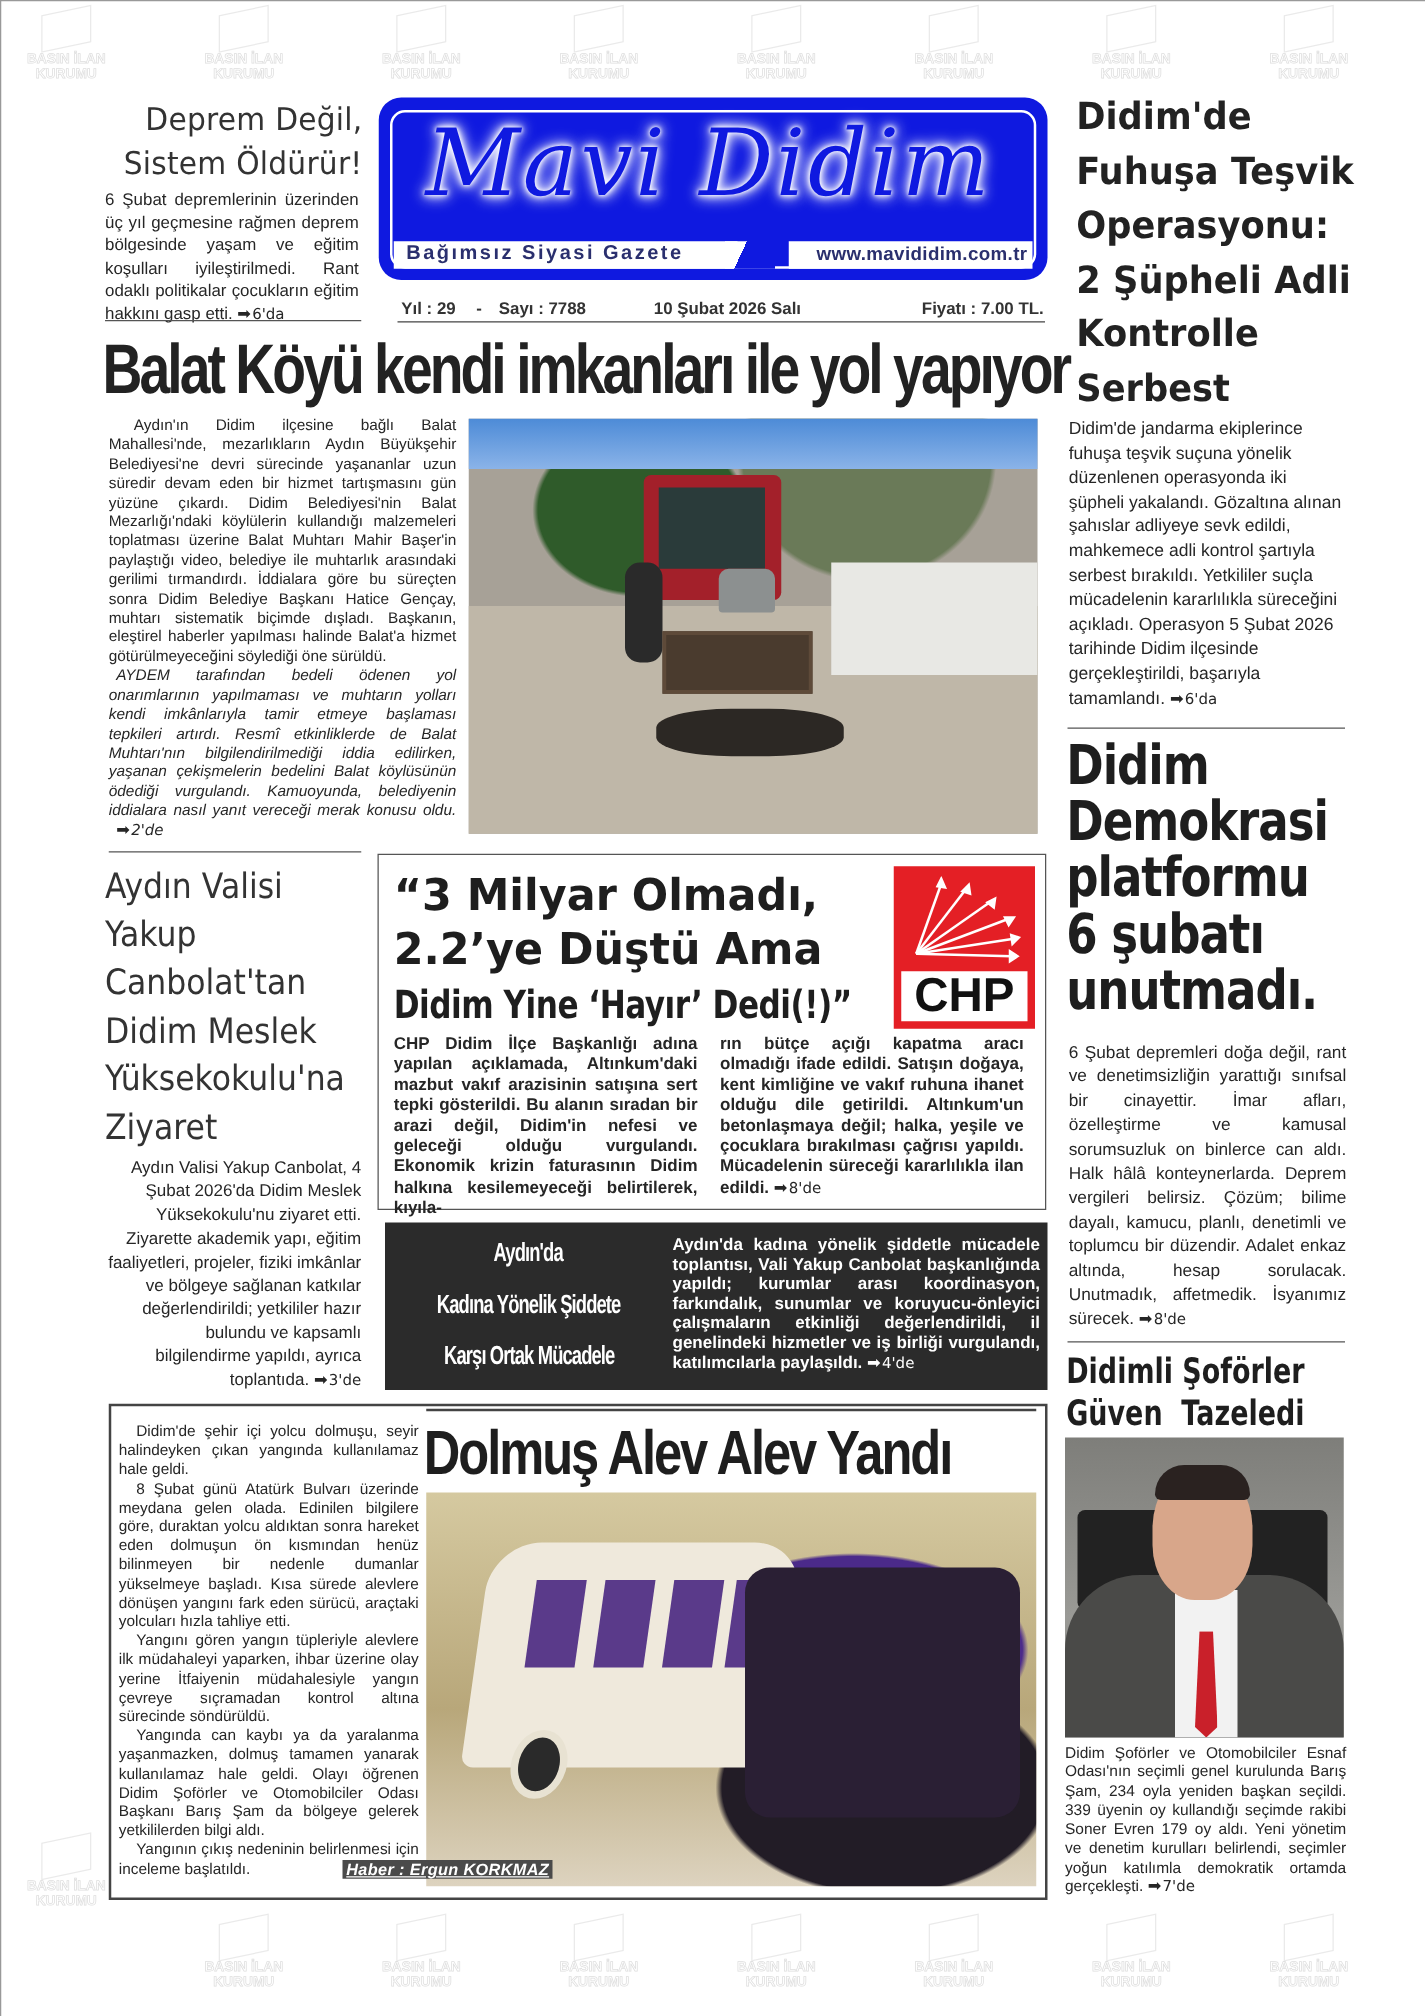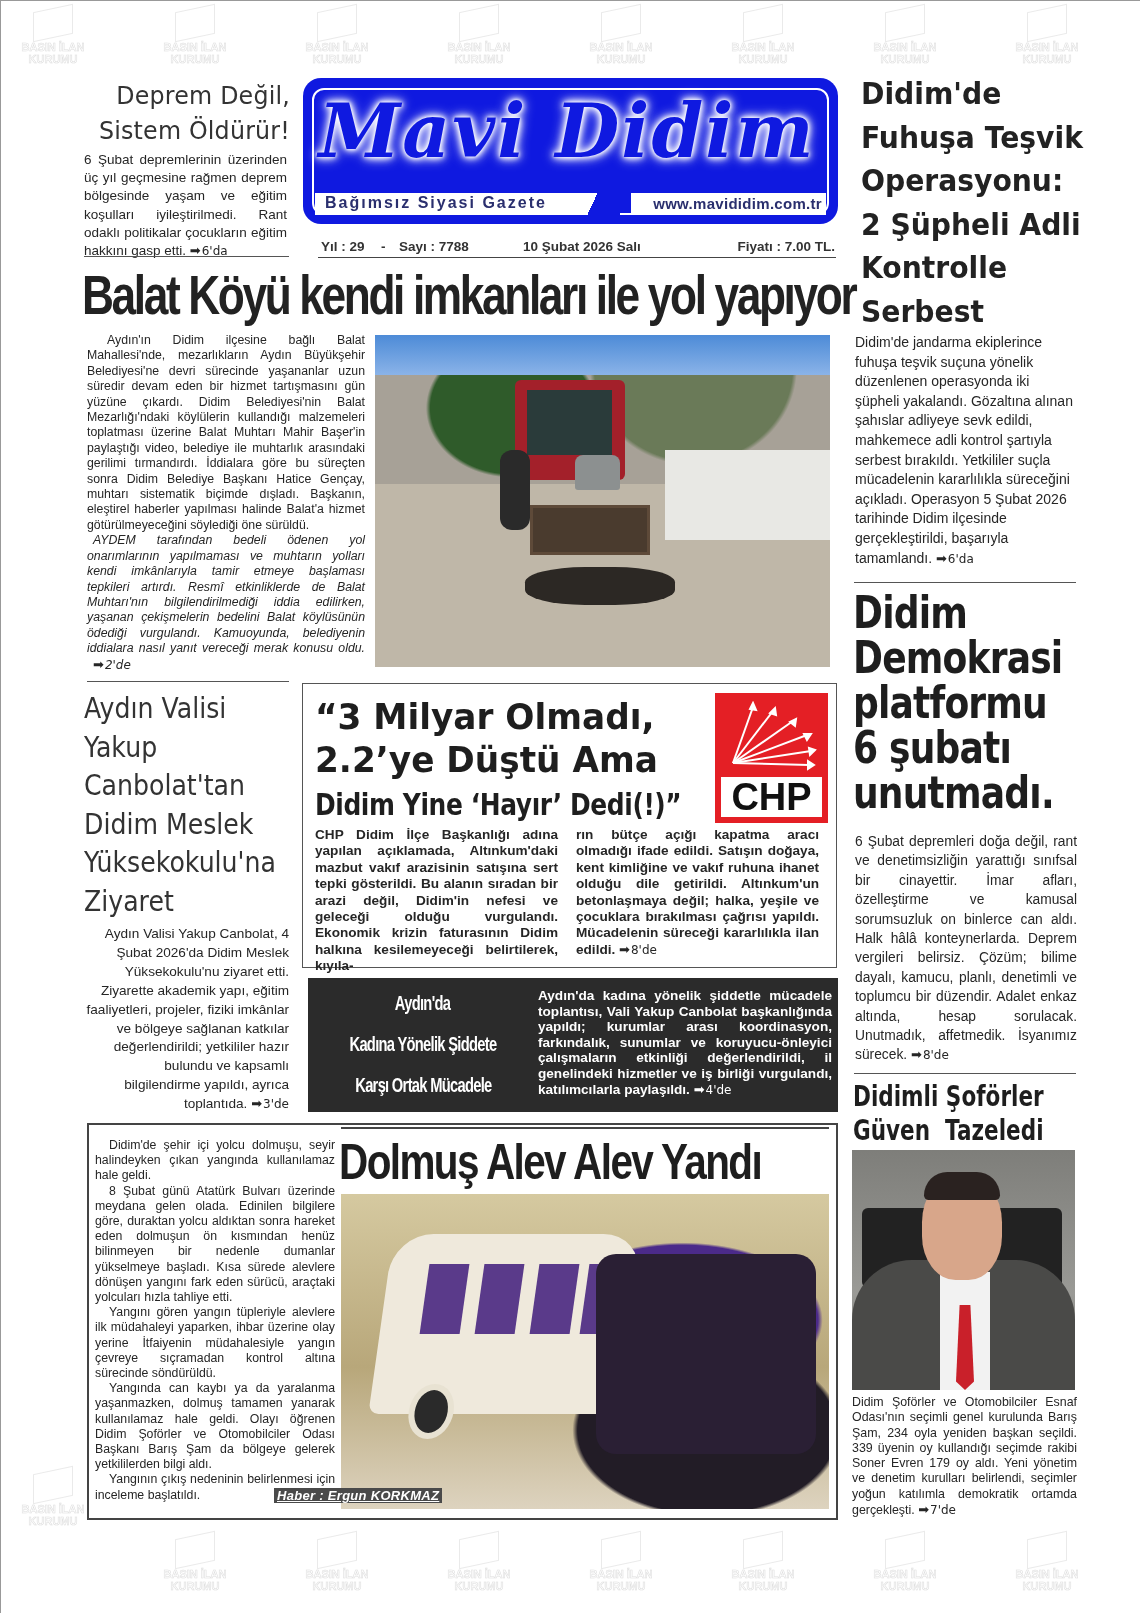--- a/index.html
+++ b/index.html
@@ -18,21 +18,21 @@
   .ltop-title { left: 82px; top: 78px; width: 208px; font-family: "DejaVu Sans", sans-serif; font-size: 25px; line-height: 35px; color: #333; text-align: right; letter-spacing: 0.2px; font-weight: normal; transform: scaleX(0.95); transform-origin: right; }
   .body-text { font-family: "Liberation Sans", sans-serif; font-size: 13.5px; line-height: 18.5px; color: #262626; text-align: justify; }
   .ltop-body { left: 84px; top: 151px; width: 203px; font-size: 13.5px; line-height: 18.2px; }
   .jump { font-family: "DejaVu Sans", sans-serif; font-size: 12px; white-space: nowrap; }
   .arrow { display: inline-block; font-size: 13px; margin-right: 1px; }
   .rule { position: absolute; height: 1px; background: #555; }
 
   
   .mast { left: 303px; top: 78px; width: 535px; height: 146px; background: #0f19e0; border-radius: 18px; }
   .mast-inner { position: absolute; left: 9px; top: 10px; right: 9px; bottom: 9px; border: 2px solid #ffffff; border-radius: 12px; }
-  .mast-logo { position: absolute; left: 14px; top: 6px; width: 500px; text-align: center; font-family: "DejaVu Serif", serif; font-style: italic; font-weight: bold; font-size: 74px; line-height: 95px; color: #0f19e0; letter-spacing: 2px;
+  .mast-logo { position: absolute; left: 14px; top: 6px; width: 500px; text-align: center; font-family: "DejaVu Serif", serif; font-style: italic; font-weight: normal; font-size: 74px; line-height: 95px; color: #0f19e0; letter-spacing: 2px;
                text-shadow: 0 0 6px #fff, 0 0 10px #fff, 0 0 14px #e8ecff, 0 0 3px #fff; }
   .mast-band { position: absolute; left: 12px; right: 12px; top: 115px; height: 22px; }
   .mast-band .lft { position: absolute; left: 0; top: 0; width: 275px; height: 22px; background: #fff; }
   .mast-band .rgt { position: absolute; right: 0; top: 0; width: 195px; height: 22px; background: #fff; }
   .mast-band .slash { position: absolute; left: 265px; top: 0; width: 40px; height: 22px; background: linear-gradient(115deg, #fff 0 35%, #0f19e0 35% 100%); }
   .mast-tag { position: absolute; left: 10px; top: 1px; font-family: "Liberation Sans", sans-serif; font-weight: bold; font-size: 16px; color: #2a2f6e; letter-spacing: 2px; }
   .mast-url { position: absolute; right: 4px; top: 2px; font-family: "Liberation Sans", sans-serif; font-weight: bold; font-size: 15px; color: #2a2f6e; letter-spacing: 0.3px; }
   .issue-bar { left: 315px; top: 239px; width: 520px; height: 18px; font-family: "Liberation Sans", sans-serif; font-weight: bold; font-size: 13.5px; color: #333; }
   .issue-bar span { position: absolute; top: 0; }
 

